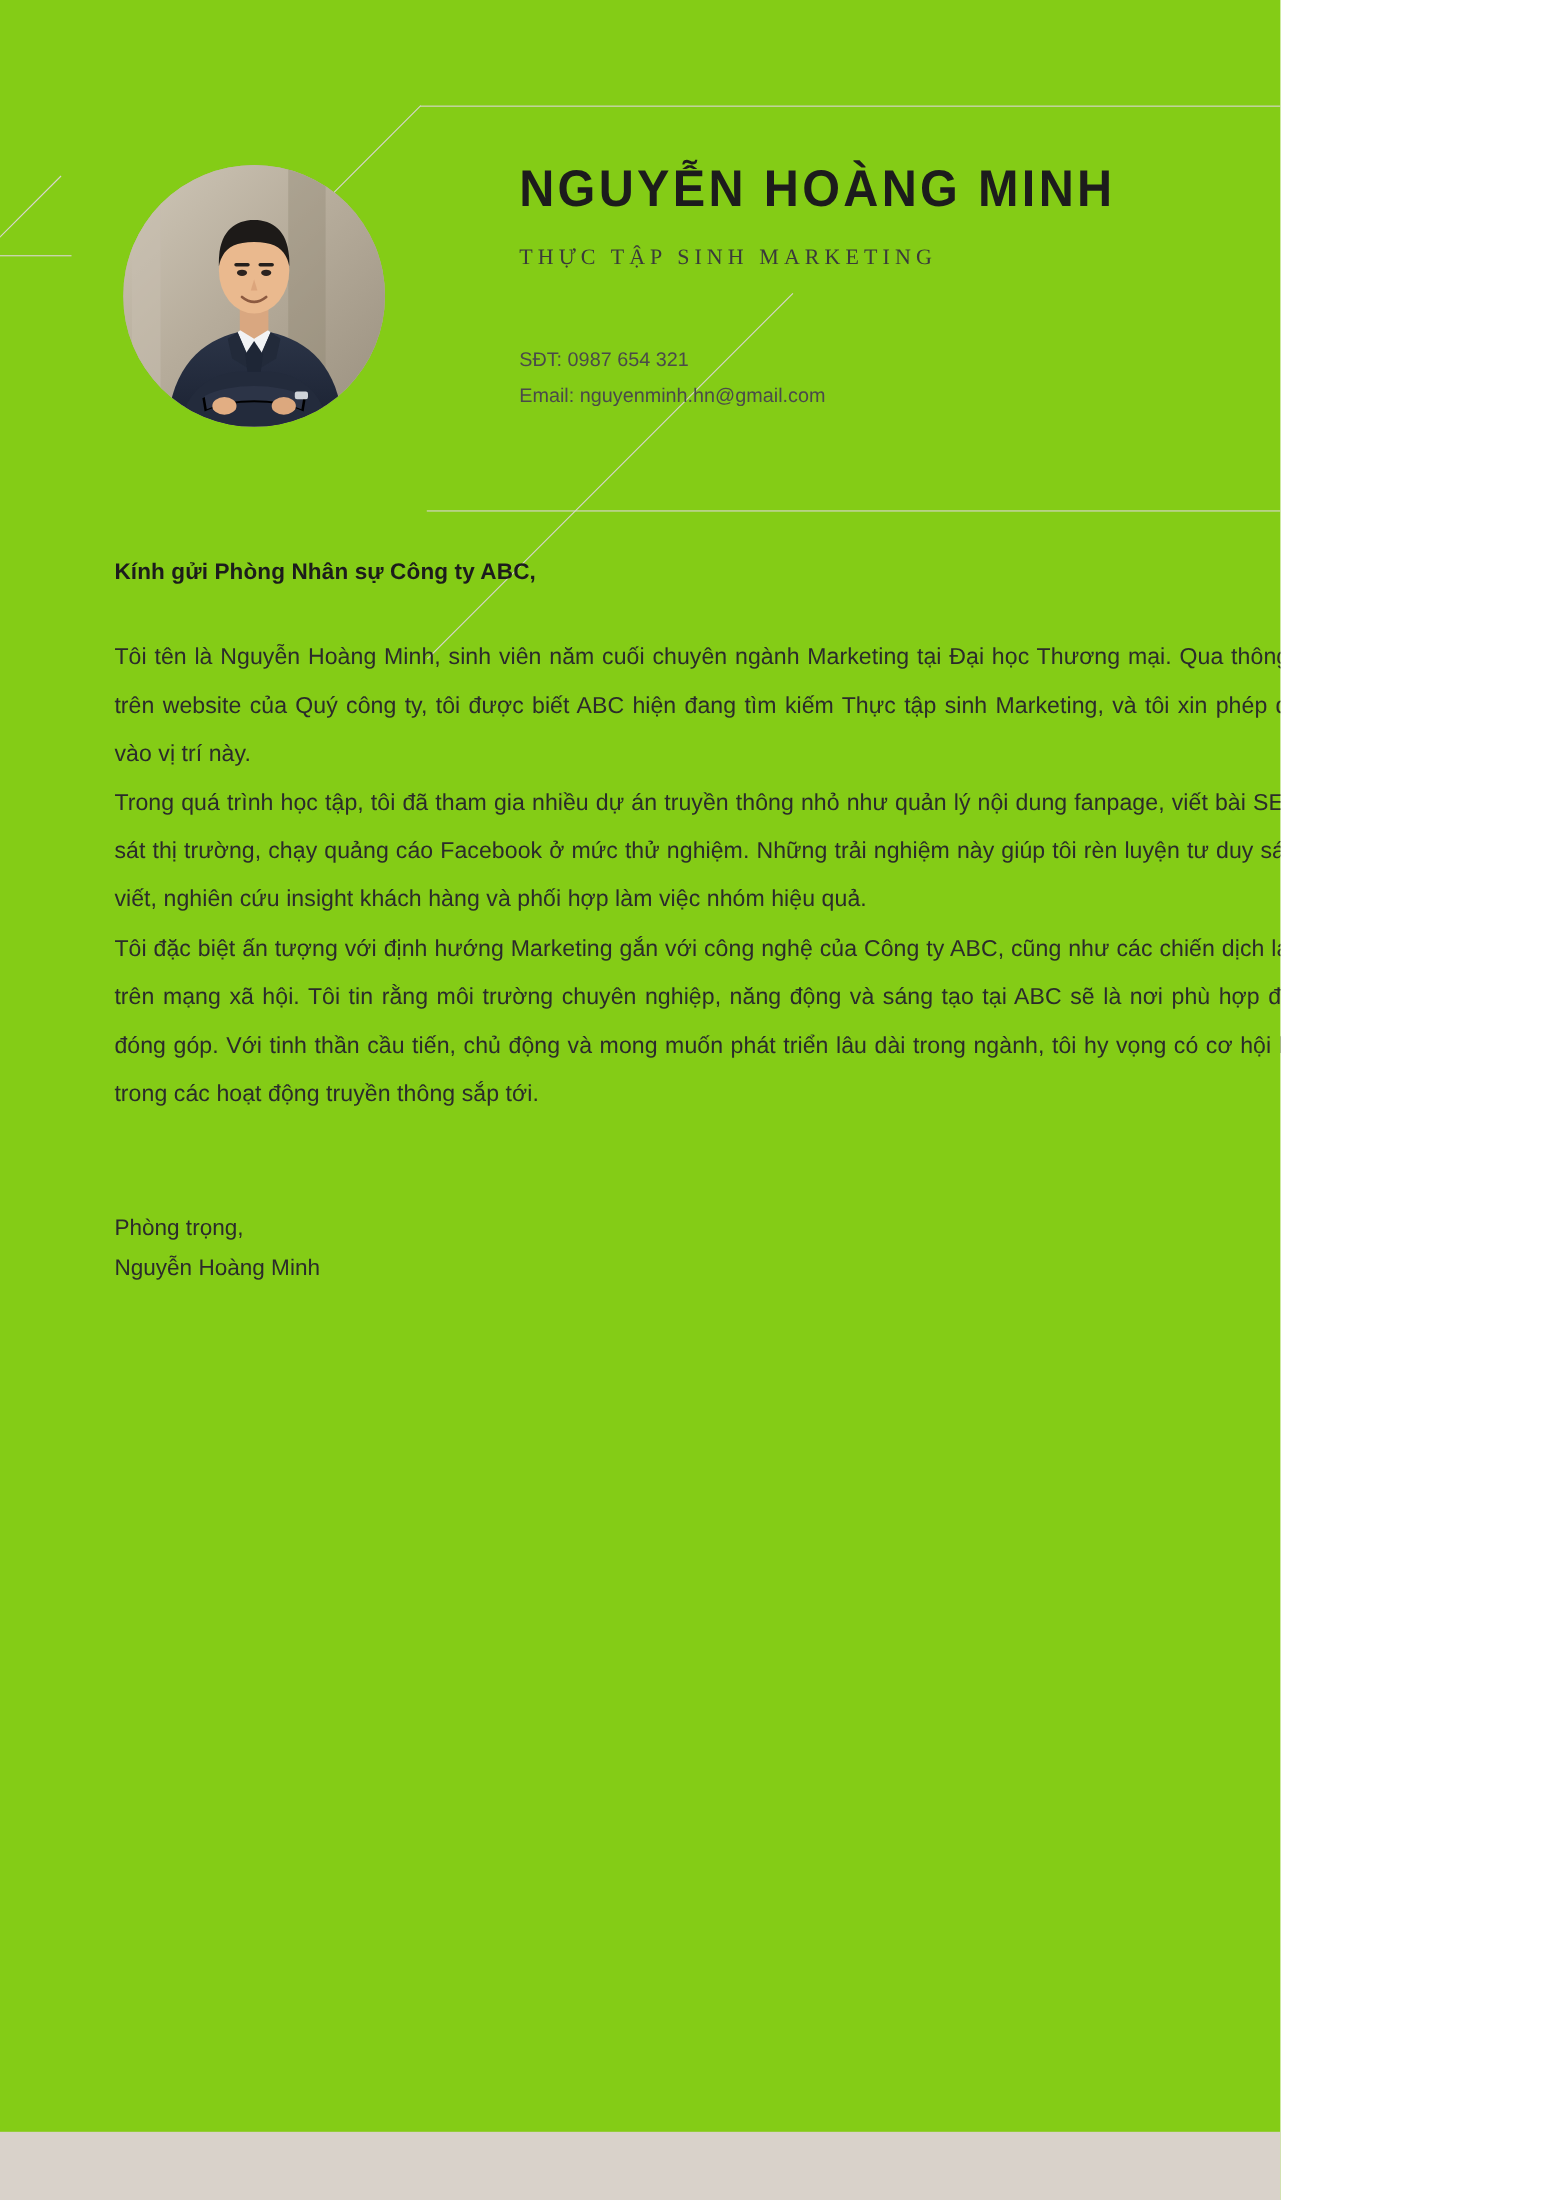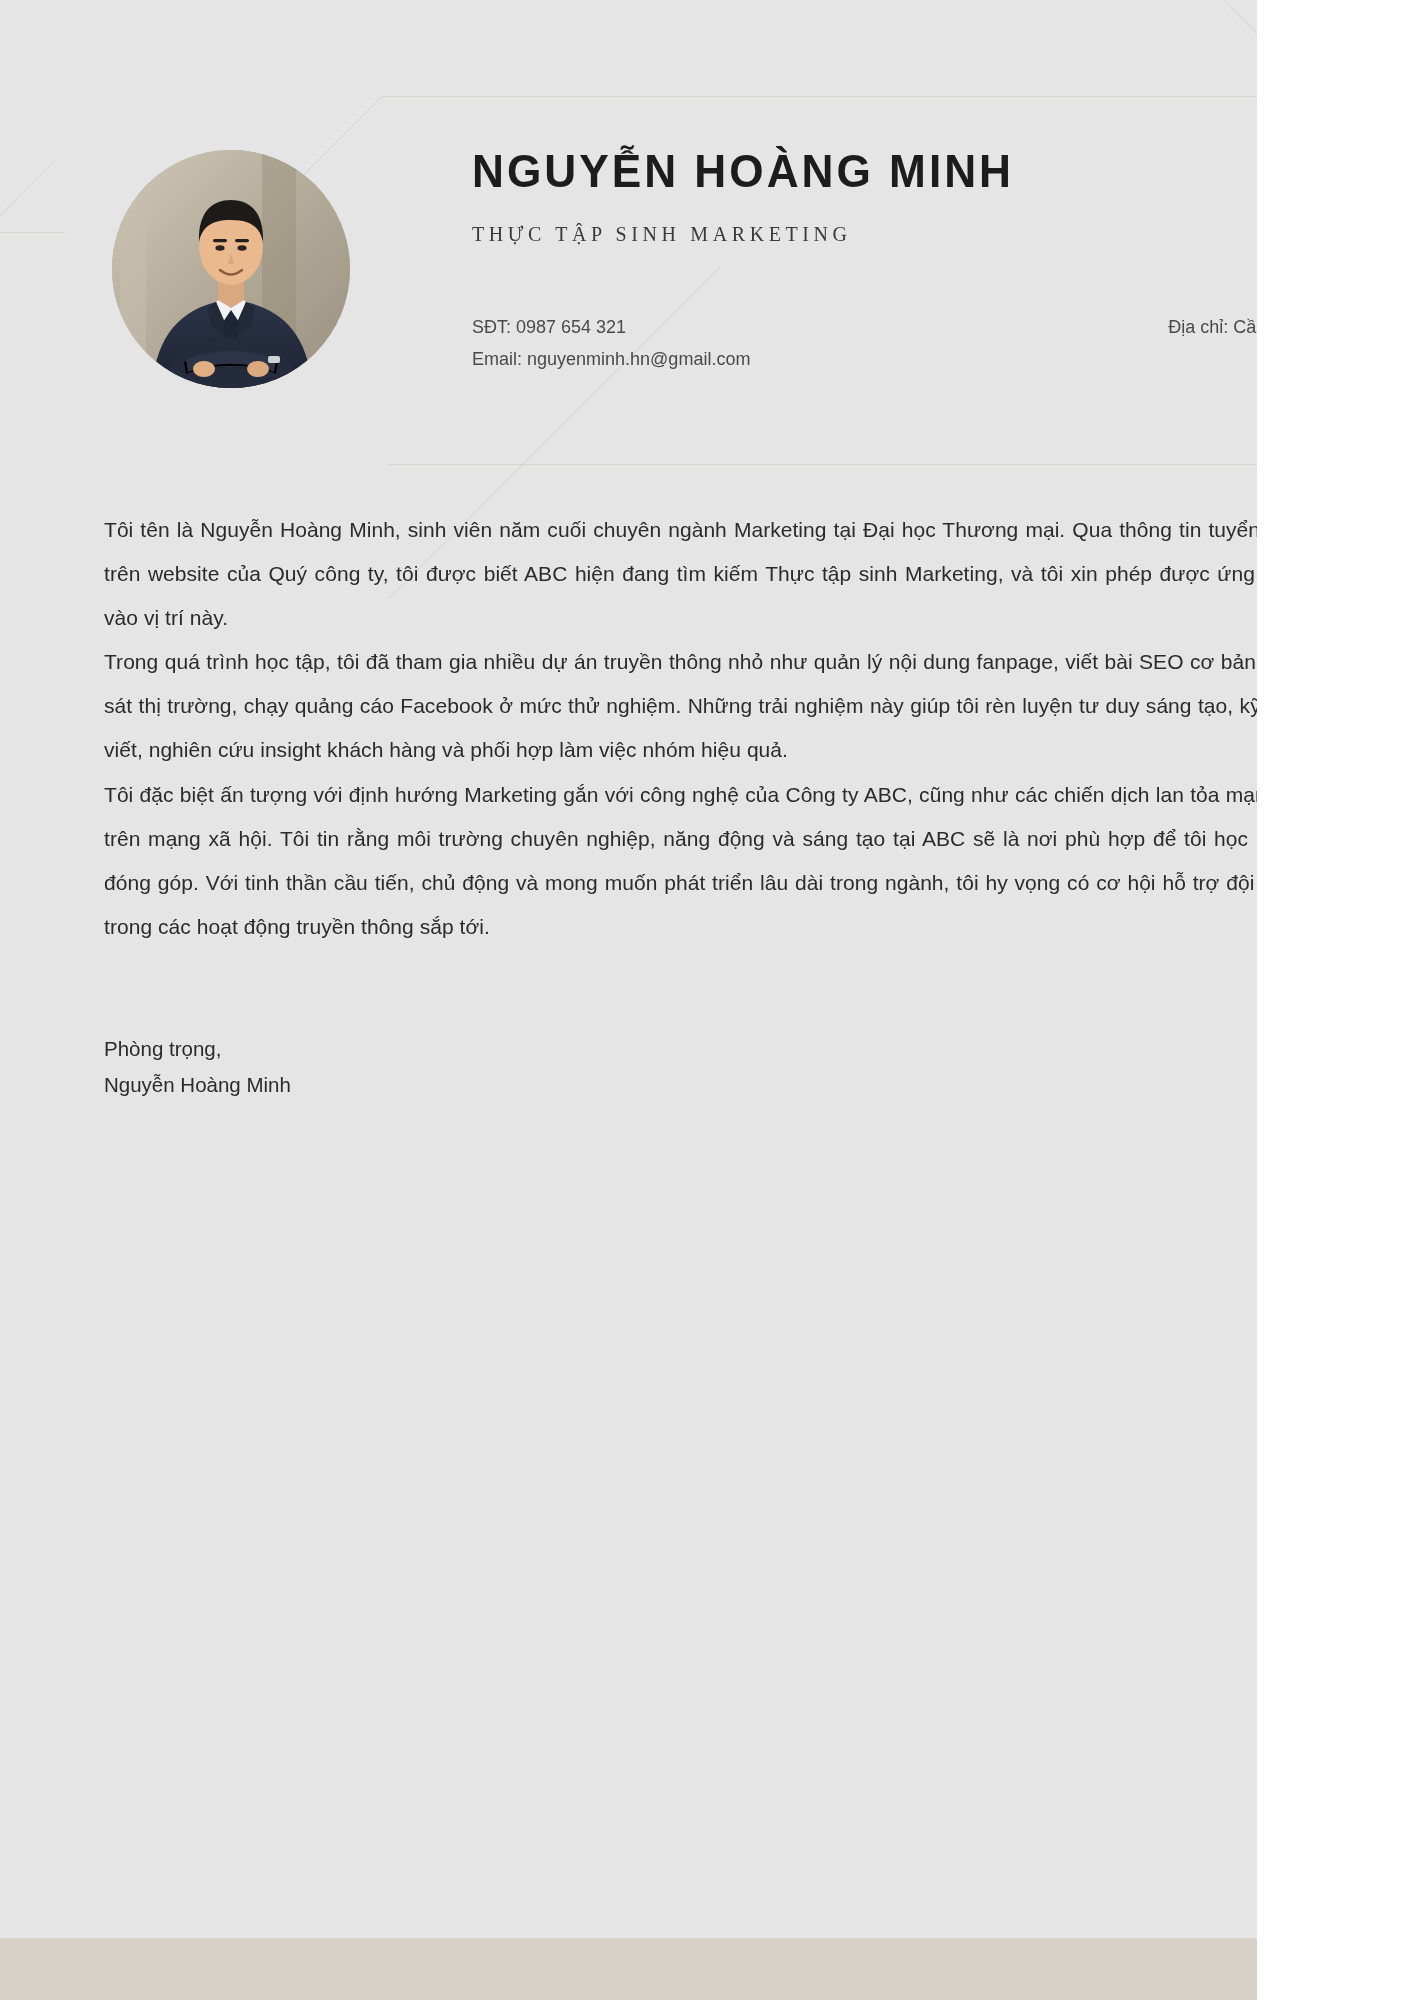--- a/index.html
+++ b/index.html
@@ -7,23 +7,23 @@
   html, body {
     width: 1414px;
     height: 2000px;
     background: #ffffff;
     font-family: "Liberation Sans", sans-serif;
     -webkit-font-smoothing: antialiased;
   }
 
   .page {
     position: relative;
-    width: 1257px;
+    width: 1164px;
     height: 2000px;
-    background: #e5e5e5;
+    background: #84cc16;
     overflow: hidden;
   }
 
   
   .deco { position: absolute; background: #d9d6d1; pointer-events: none; }
 
   .deco-tr-diag {
     width: 1px;
     height: 520px;
     top: -120px;
@@ -270,20 +270,21 @@
         <div class="contact-line">Email: nguyenminh.hn@gmail.com</div>
       </div>
       <div class="contact-right">
         <div class="contact-line">Địa chỉ: Cầu Giấy, Hà Nội</div>
       </div>
     </div>
 
   </div>
 
   <div class="body-wrap">
+    <div class="salutation">Kính gửi Phòng Nhân sự Công ty ABC,</div>
 
     <p class="para">Tôi tên là Nguyễn Hoàng Minh, sinh viên năm cuối chuyên ngành Marketing tại Đại học Thương mại. Qua thông tin tuyển dụng trên website của Quý công ty, tôi được biết ABC hiện đang tìm kiếm Thực tập sinh Marketing, và tôi xin phép được ứng tuyển vào vị trí này.</p>
     <p class="para">Trong quá trình học tập, tôi đã tham gia nhiều dự án truyền thông nhỏ như quản lý nội dung fanpage, viết bài SEO cơ bản, khảo sát thị trường, chạy quảng cáo Facebook ở mức thử nghiệm. Những trải nghiệm này giúp tôi rèn luyện tư duy sáng tạo, kỹ năng viết, nghiên cứu insight khách hàng và phối hợp làm việc nhóm hiệu quả.</p>
     <p class="para">Tôi đặc biệt ấn tượng với định hướng Marketing gắn với công nghệ của Công ty ABC, cũng như các chiến dịch lan tỏa mạnh mẽ trên mạng xã hội. Tôi tin rằng môi trường chuyên nghiệp, năng động và sáng tạo tại ABC sẽ là nơi phù hợp để tôi học hỏi và đóng góp. Với tinh thần cầu tiến, chủ động và mong muốn phát triển lâu dài trong ngành, tôi hy vọng có cơ hội hỗ trợ đội nhóm trong các hoạt động truyền thông sắp tới.</p>
 
     <div class="signature">
       <div>Phòng trọng,</div>
       <div>Nguyễn Hoàng Minh</div>
     </div>
   </div>

